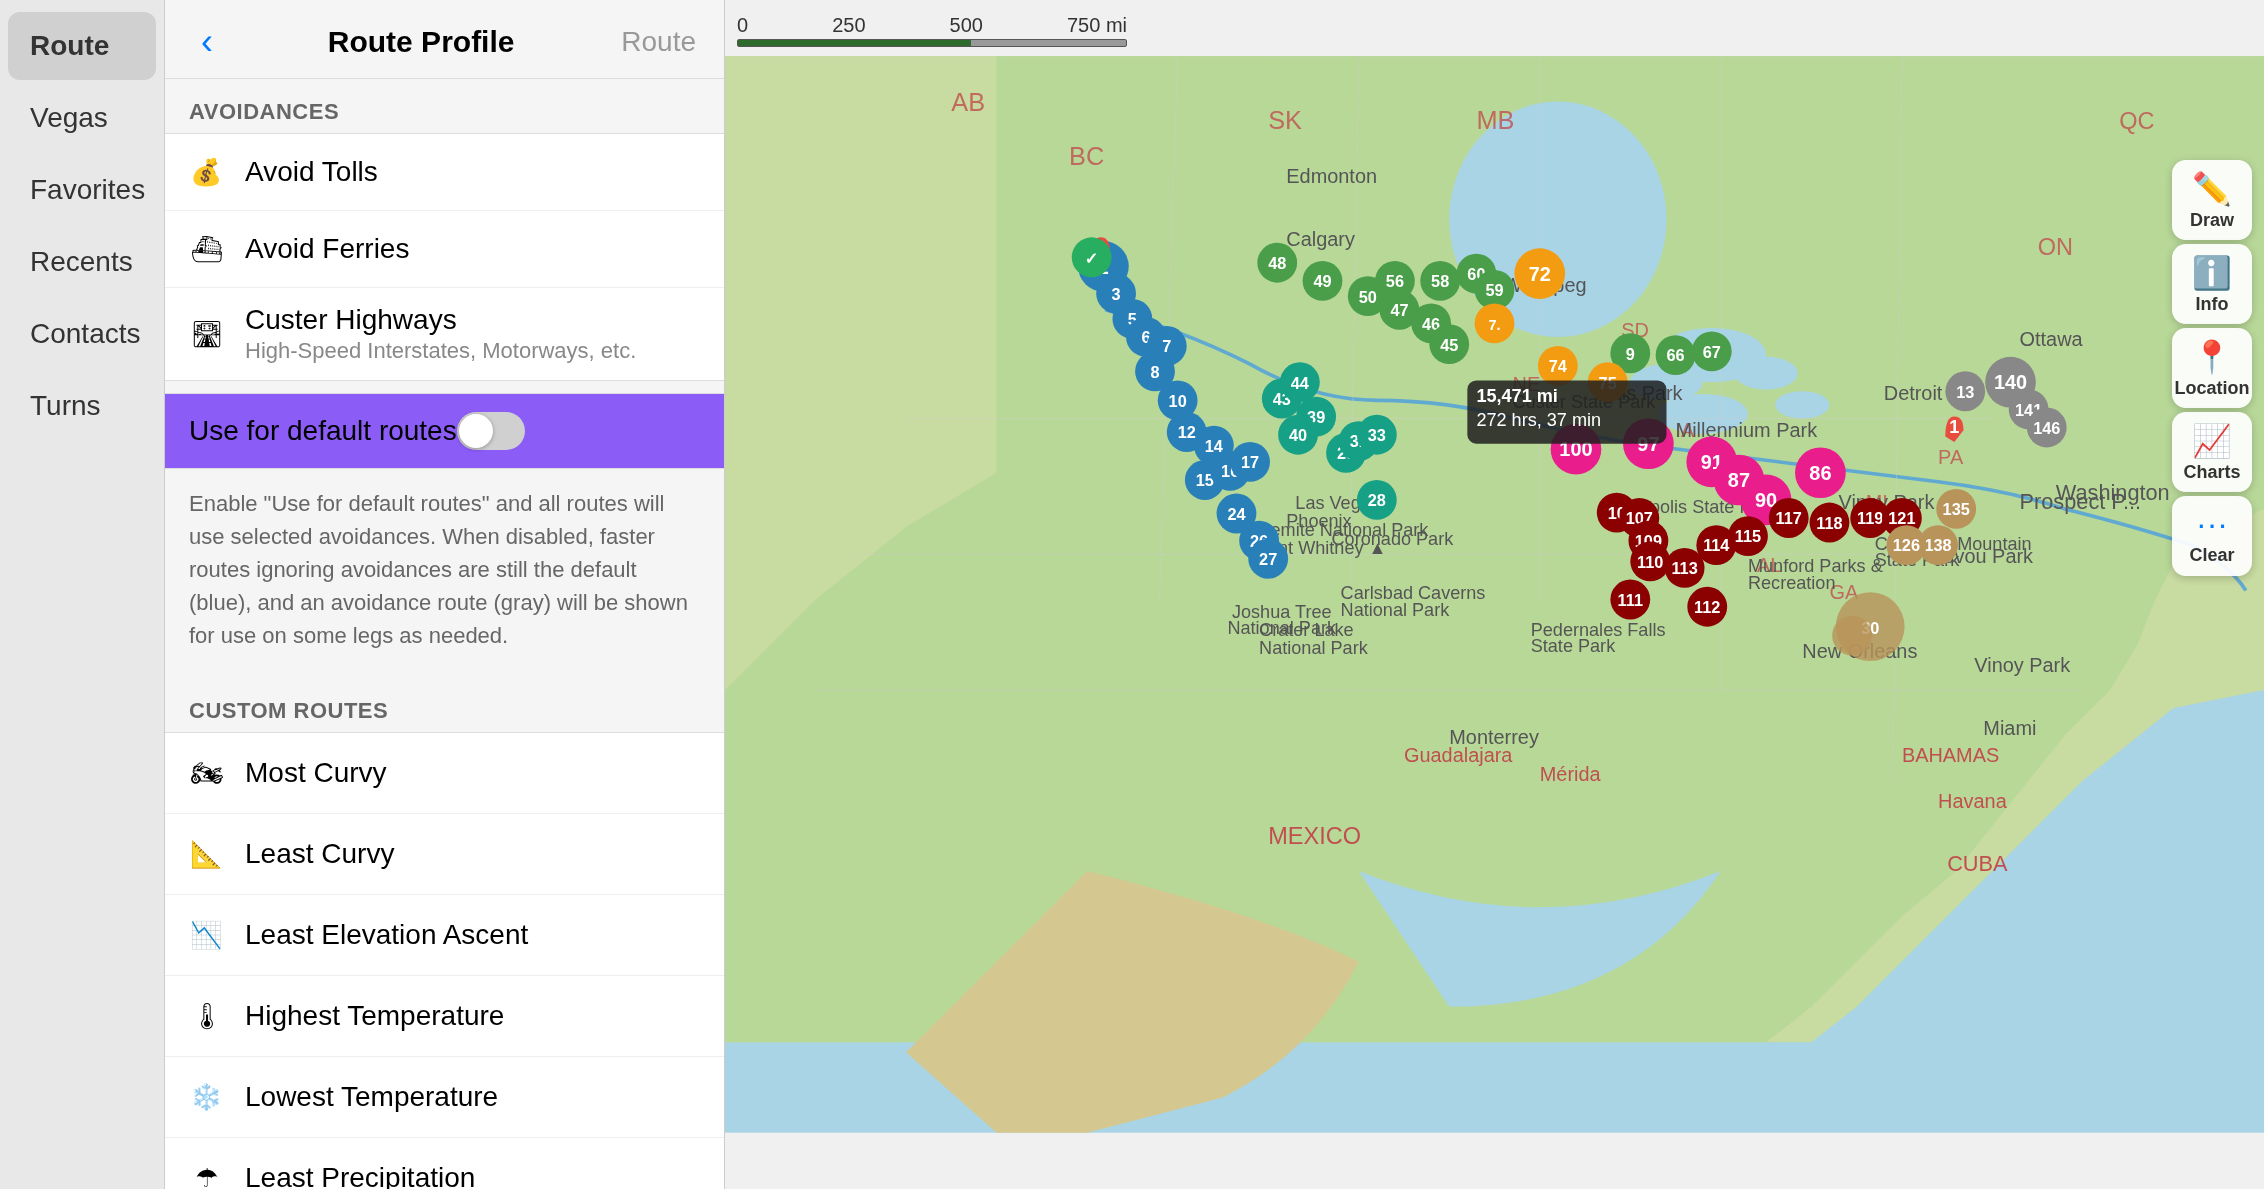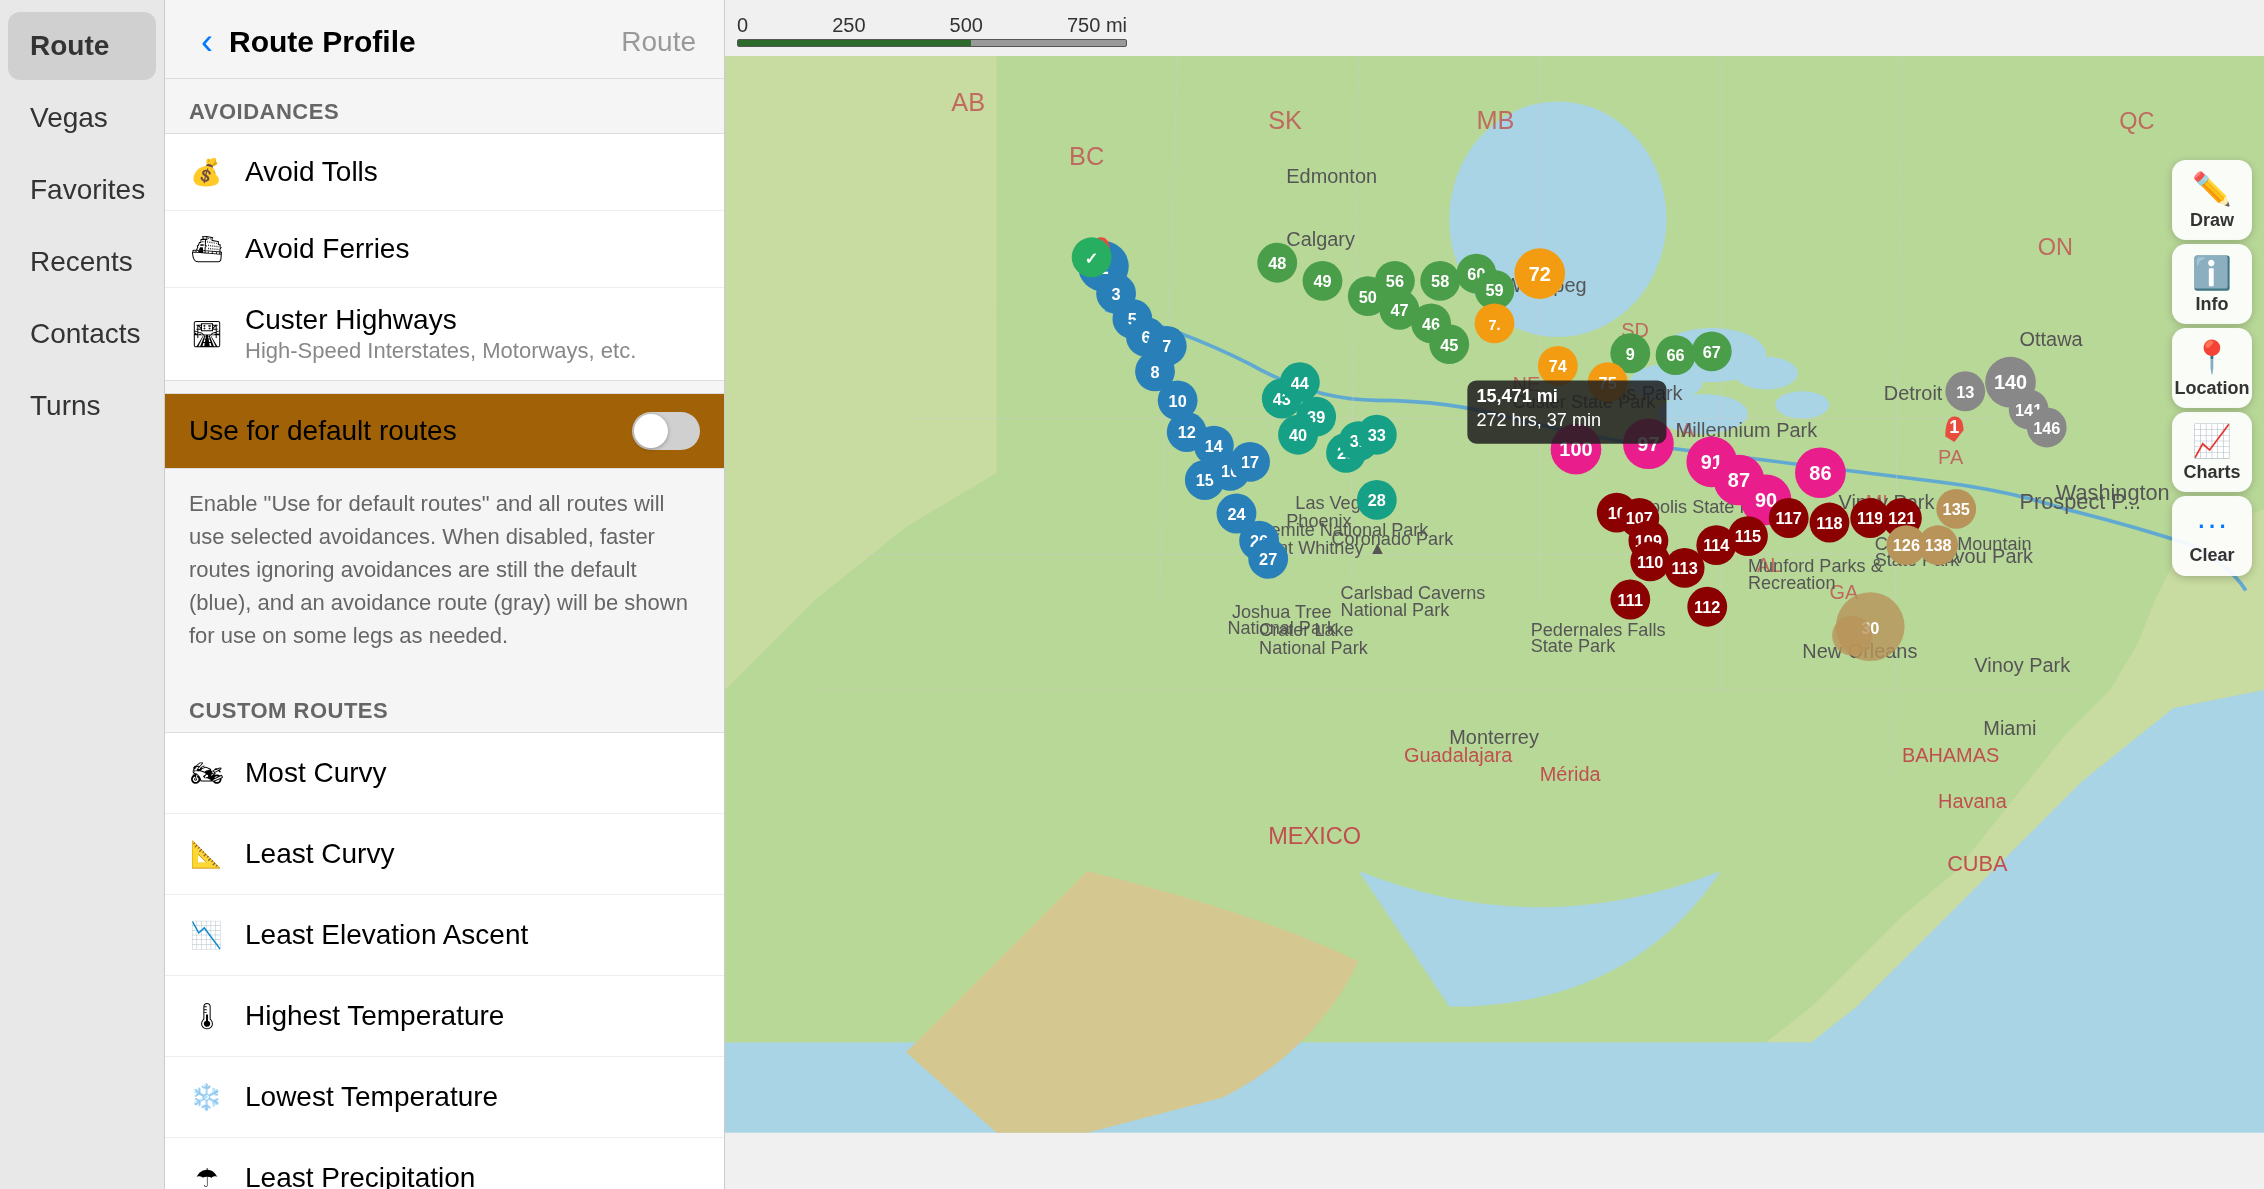--- a/index.html
+++ b/index.html
@@ -61,21 +61,21 @@
       height: 44px;
       display: flex;
       align-items: center;
       justify-content: center;
       cursor: pointer;
       color: #007aff;
       font-size: 36px;
     }
     .panel-title {
       flex: 1;
-      text-align: left;
+      text-align: center;
       font-size: 30px;
       font-weight: 600;
       color: #000;
     }
     .panel-route-btn {
       font-size: 28px;
       color: #999;
       cursor: pointer;
       padding: 4px 8px;
     }
@@ -124,23 +124,22 @@
     .item-sublabel {
       font-size: 22px;
       color: #888;
       margin-top: 2px;
     }
 
     
     .toggle-row {
       display: flex;
       align-items: center;
-      justify-content: space-between;
       padding: 18px 24px;
-      background: #a16207;
+      background: #8b5cf6;
       border-top: 1px solid #ddd;
       border-bottom: 1px solid #ddd;
       margin-bottom: 0;
     }
     .toggle-label { font-size: 28px; color: #000; }
     .toggle {
       width: 68px;
       height: 38px;
       background: #d0d0d0;
       border-radius: 19px;

